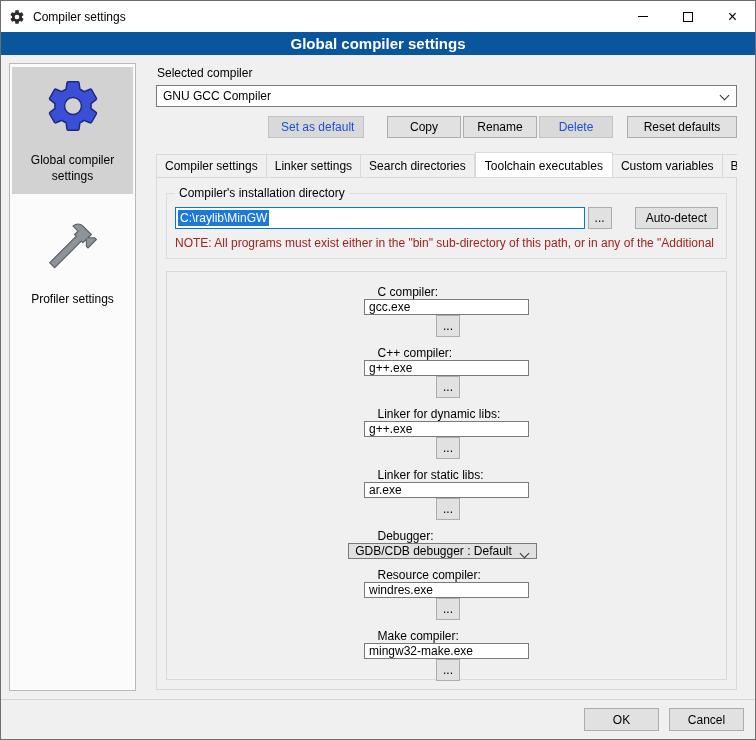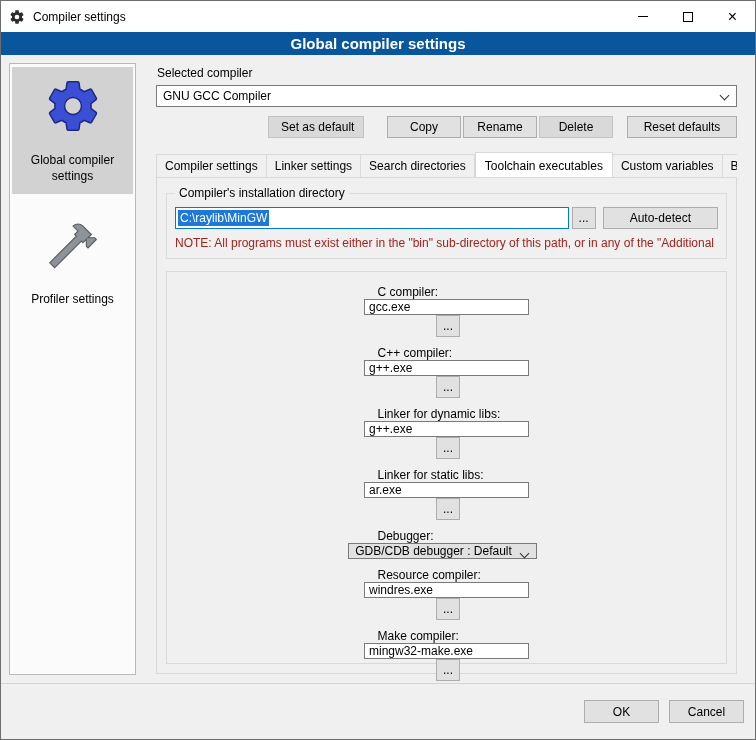--- a/index.html
+++ b/index.html
@@ -30,21 +30,21 @@
 
   
   .main { flex:1; display:flex; flex-direction:column; min-width:0; }
   .sel-label { margin:3px 0 5px 12px; }
 
   .combo { height:22px; border:1px solid #7a7a7a; background:#fff; display:flex; align-items:center; padding:0 24px 0 6px; position:relative; cursor:pointer; }
   .combo-main { margin:0 10px 0 11px; }
   .chev { width:7px; height:7px; border-left:1px solid #333; border-bottom:1px solid #333; transform:rotate(-45deg); position:absolute; right:8px; top:6px; }
 
   .btn { height:22px; background:#e1e1e1; border:1px solid #adadad; padding:0 12px; font-family:inherit; font-size:12px; cursor:pointer; white-space:nowrap; }
-  .btn.disabled { color:#000000; background:#d9d9d9; border-color:#c3c3c3; cursor:default; }
+  .btn.disabled { color:#1d4ed8; background:#d9d9d9; border-color:#c3c3c3; cursor:default; }
   .btn-row { display:flex; justify-content:flex-end; align-items:center; gap:2px; margin:9px 10px 0 11px; }
   .b-setdef { width:96px; margin-right:21px; }
   .b-copy,.b-rename,.b-delete { width:74px; }
   .b-reset { width:110px; margin-left:12px; }
 
   
   .tabbar { display:flex; align-items:flex-end; margin:14px 10px 0 11px; white-space:nowrap; overflow:hidden; }
   .tab { padding:4px 8px; border:1px solid #d9d9d9; border-bottom:none; background:#f0f0f0; cursor:pointer; }
   .tab + .tab { border-left:none; }
   .tab.active { background:#ffffff; border-left:1px solid #d9d9d9; padding:6px 9px 5px; margin-bottom:-1px; position:relative; z-index:2; }
@@ -52,35 +52,35 @@
 
   .tabpanel { flex:1; border:1px solid #d9d9d9; background:#f0f0f0; margin:0 10px 1px 11px; padding:12px 9px 9px; display:flex; flex-direction:column; min-height:0; position:relative; z-index:1; }
 
   
   .groupbox { position:relative; border:1px solid #dcdcdc; margin:3px 0 12px; padding:13px 8px 5px; }
   .group-title { position:absolute; top:-8px; left:8px; background:#f0f0f0; padding:0 4px; }
   .dir-row { display:flex; align-items:center; gap:3px; }
   .dir-field { flex:1; height:22px; border:1px solid #0078d7; background:#fff; display:flex; align-items:center; padding:0 2px; overflow:hidden; cursor:text; }
   .dir-sel { background:#1e78d7; color:#fff; padding:1px 2px; white-space:nowrap; }
   .browse-btn { width:24px; height:22px; padding:0; flex-shrink:0; }
-  .b-autodetect { height:22px; padding:0 26px; margin-left:4px; }
+  .b-autodetect { height:22px; padding:0 10px; margin-left:20px; }
   .note { color:#a0241e; margin:7px 0 3px; white-space:nowrap; overflow:hidden; }
 
   
   .subtabbar { display:flex; align-items:flex-end; margin-top:2px; }
   .subpanel { flex:1; border:1px solid #d9d9d9; background:#f0f0f0; padding:13px 10px 10px; min-height:0; }
 
   .f-row { display:flex; align-items:center; margin-bottom:9px;flex-direction:column; }
   .f-label { width:138px; flex-shrink:0; }
   .f-input { flex:1; height:22px; border:1px solid #7a7a7a; background:#fff; padding:0 4px; font-family:inherit; font-size:12px; min-width:0; }
   .f-browse { margin-left:3px; }
   .f-combo { flex:1; background:#e1e1e1; margin-right:8px; }
 
   
-  .footer { height:56px; border-top:1px solid #d4d4d4; display:flex; justify-content:flex-end; align-items:center; gap:10px; padding-right:11px; flex-shrink:0; }
+  .footer { height:40px; border-top:1px solid #d4d4d4; display:flex; justify-content:flex-end; align-items:center; gap:10px; padding-right:11px; flex-shrink:0; }
   .f-btn { width:75px; height:23px; }
 
   svg { display:block; }
 </style>
 </head>
 <body>
 
 <svg width="0" height="0" style="position:absolute">
   <defs>
     <path id="gear" d="M12,15.5A3.5,3.5 0 0,1 8.5,12A3.5,3.5 0 0,1 12,8.5A3.5,3.5 0 0,1 15.5,12A3.5,3.5 0 0,1 12,15.5M19.43,12.97C19.47,12.65 19.5,12.33 19.5,12C19.5,11.67 19.47,11.34 19.43,11L21.54,9.37C21.73,9.22 21.78,8.95 21.66,8.73L19.66,5.27C19.54,5.05 19.27,4.96 19.05,5.05L16.56,6.05C16.04,5.66 15.5,5.32 14.87,5.07L14.5,2.42C14.46,2.18 14.25,2 14,2H10C9.75,2 9.54,2.18 9.5,2.42L9.13,5.07C8.5,5.32 7.96,5.66 7.44,6.05L4.95,5.05C4.73,4.96 4.46,5.05 4.34,5.27L2.34,8.73C2.21,8.95 2.27,9.22 2.46,9.37L4.57,11C4.53,11.34 4.5,11.67 4.5,12C4.5,12.33 4.53,12.65 4.57,12.97L2.46,14.63C2.27,14.78 2.21,15.05 2.34,15.27L4.34,18.73C4.46,18.95 4.73,19.03 4.95,18.95L7.44,17.94C7.96,18.34 8.5,18.68 9.13,18.93L9.5,21.58C9.54,21.82 9.75,22 10,22H14C14.25,22 14.46,21.82 14.5,21.58L14.87,18.93C15.5,18.67 16.04,18.34 16.56,17.94L19.05,18.95C19.27,19.03 19.54,18.95 19.66,18.73L21.66,15.27C21.78,15.05 21.73,14.78 21.54,14.63L19.43,12.97Z"></path>

